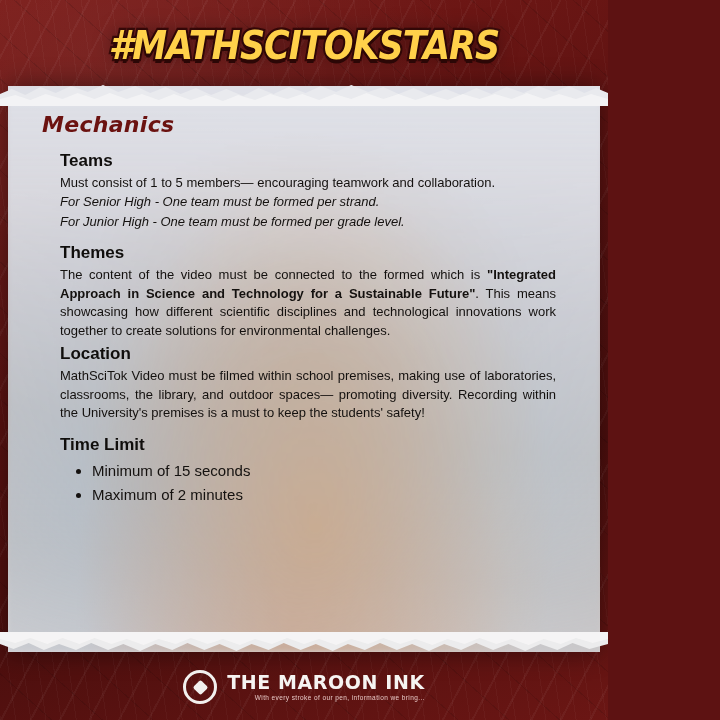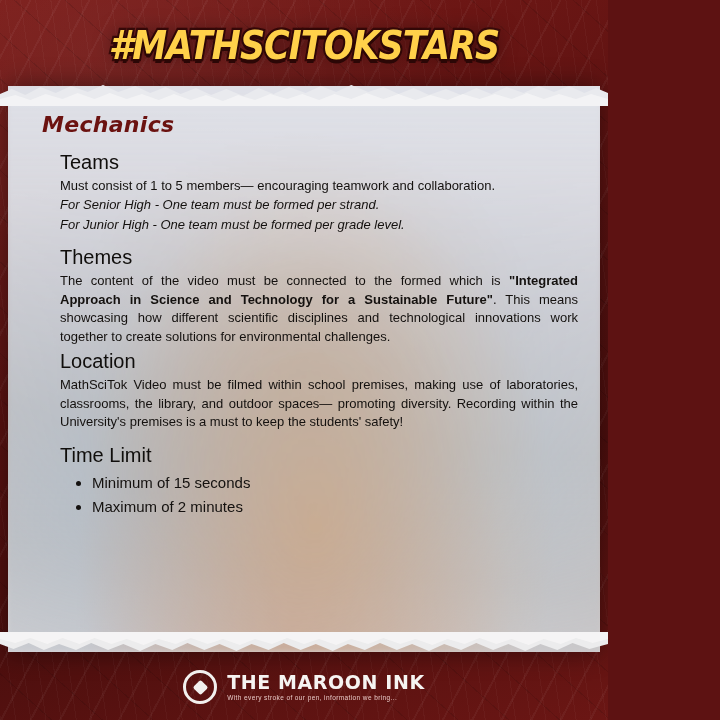--- a/index.html
+++ b/index.html
@@ -86,21 +86,21 @@
       radial-gradient(ellipse at 80% 68%, rgba(170,195,215,0.40), rgba(170,195,215,0) 55%),
       radial-gradient(ellipse at 50% 50%, rgba(188,150,110,0.28), rgba(188,150,110,0) 60%),
       radial-gradient(ellipse at 48% 96%, rgba(205,120,95,0.35), rgba(205,120,95,0) 50%),
       linear-gradient(180deg, rgba(225,228,235,0.75), rgba(198,192,188,0.35));
     filter: blur(2px);
     pointer-events: none;
   }
   .card-inner {
     position: relative;
     z-index: 2;
-    padding: 26px 22px 10px 34px;
+    padding: 26px 44px 10px 34px;
     color: #14110f;
   }
 
   
   .torn {
     position: absolute;
     left: 0; right: 0;
     height: 26px;
     z-index: 4;
     pointer-events: none;
@@ -113,22 +113,22 @@
   h1.section-main {
     font-family: "DejaVu Sans", sans-serif;
     font-size: 22px;
     font-weight: 700;
     font-style: italic;
     color: #6b1210;
     margin: 0 0 14px 0;
     letter-spacing: 0.3px;
   }
   h2.sub {
-    font-size: 20px;
-    font-weight: 400;
+    font-size: 17px;
+    font-weight: 700;
     margin: 12px 0 3px 18px;
     color: #100e0c;
   }
   h2.sub.tight { margin-top: 4px; }
   p.body {
     margin: 0 0 1px 18px;
     font-size: 13px;
     line-height: 1.42;
     text-align: justify;
     color: #14110f;
@@ -169,21 +169,21 @@
   .footer-logo::after {
     content: "";
     position: absolute;
     left: 50%; top: 50%;
     width: 11px; height: 11px;
     margin: -5.5px 0 0 -5.5px;
     background: #f2f0ee;
     border-radius: 2px;
     transform: rotate(45deg);
   }
-  .footer-text { line-height: 1; }
+  .footer-text { line-height: 1; text-align: right; }
   .footer-name {
     font-family: "DejaVu Sans", sans-serif;
     font-weight: 700;
     font-size: 19px;
     color: #f6f4f2;
     letter-spacing: 0.6px;
   }
   .footer-tag {
     display: block;
     font-size: 6.5px;

